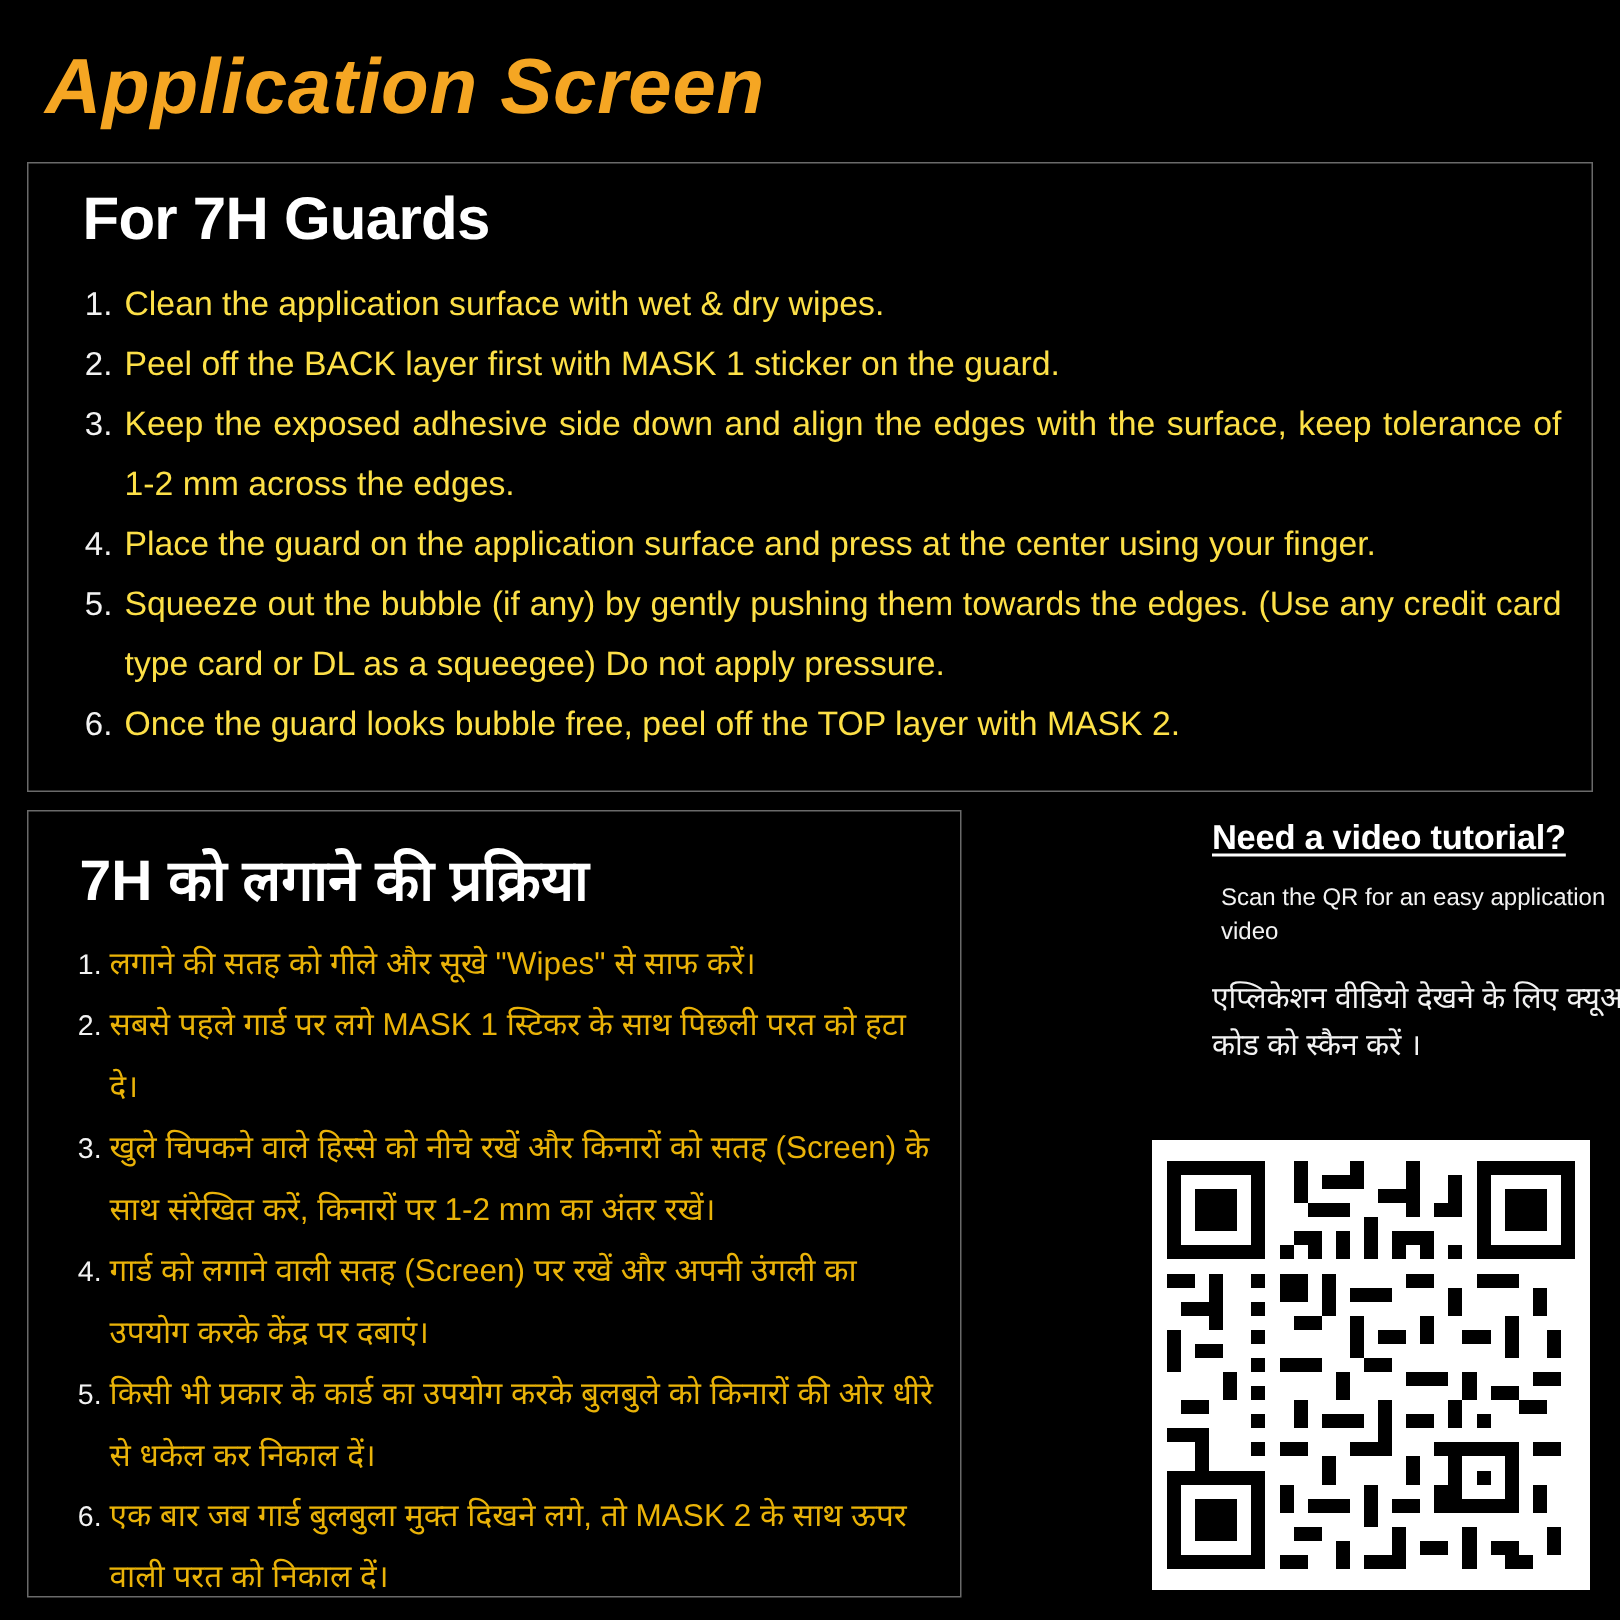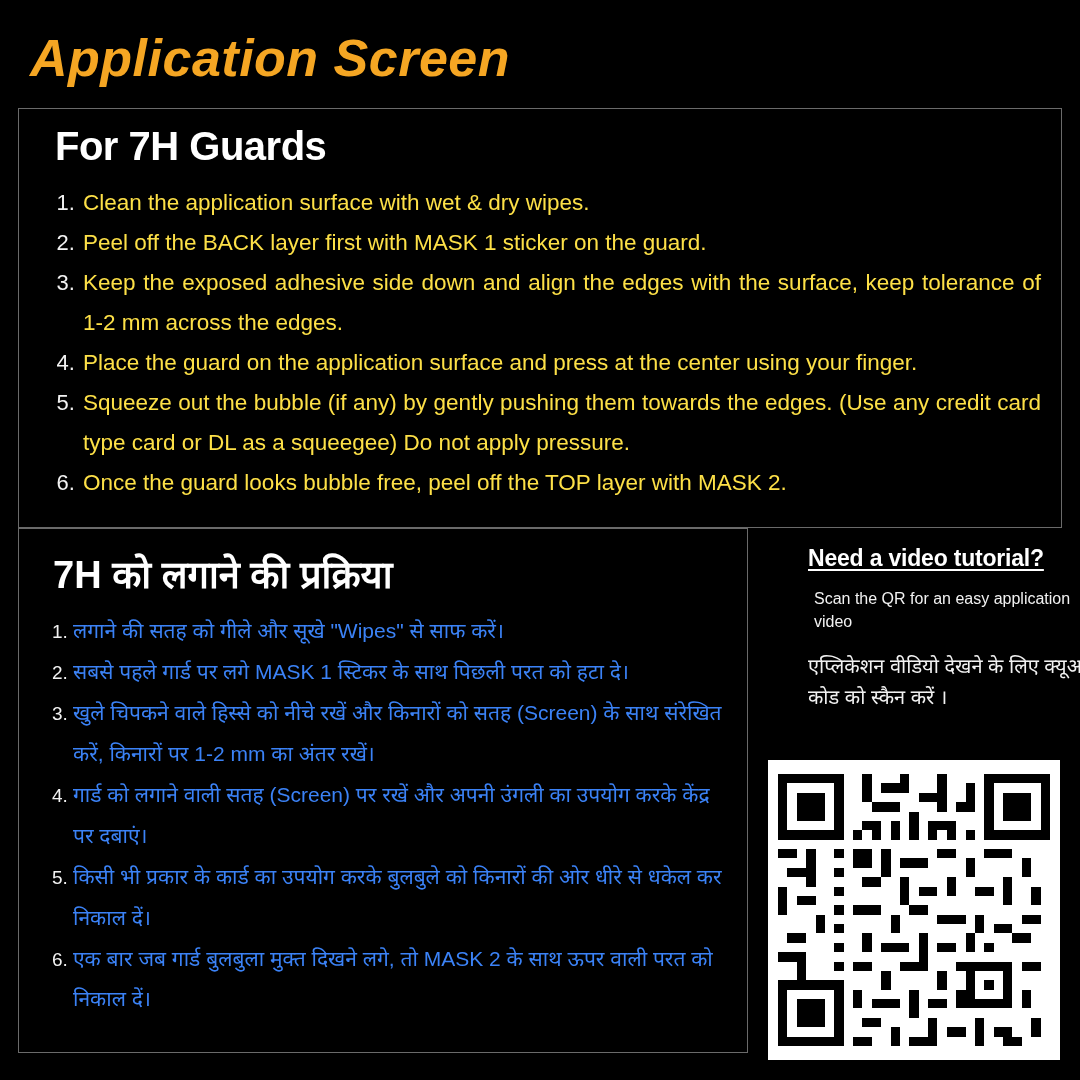--- a/index.html
+++ b/index.html
@@ -57,39 +57,39 @@
     color: #fde047;
     text-align: justify;
     padding-left: 2px;
   }
   ol.en-list li::marker { font-size: 22px; color: #f2f2f2; }
 
   
   .panel-hi {
     position: absolute;
     left: 18px;
-    top: 528px;
-    width: 730px;
+    top: 540px;
+    width: 623px;
     height: 525px;
     border: 1.5px solid #6a6a6a;
   }
   .panel-hi h2 {
     margin: 18px 0 0 34px;
     font-size: 38px;
     font-weight: bold;
     color: #ffffff;
   }
   ol.hi-list {
     margin: 12px 16px 0 32px;
     padding-left: 22px;
   }
   ol.hi-list li {
     font-size: 21px;
     line-height: 1.95;
-    color: #3b82f6;
+    color: #eab308;
   }
   ol.hi-list li::marker { font-size: 19px; color: #f2f2f2; }
 
   
   .qr-col {
     position: absolute;
     left: 768px;
     top: 545px;
     width: 296px;
     margin-left: 40px;

